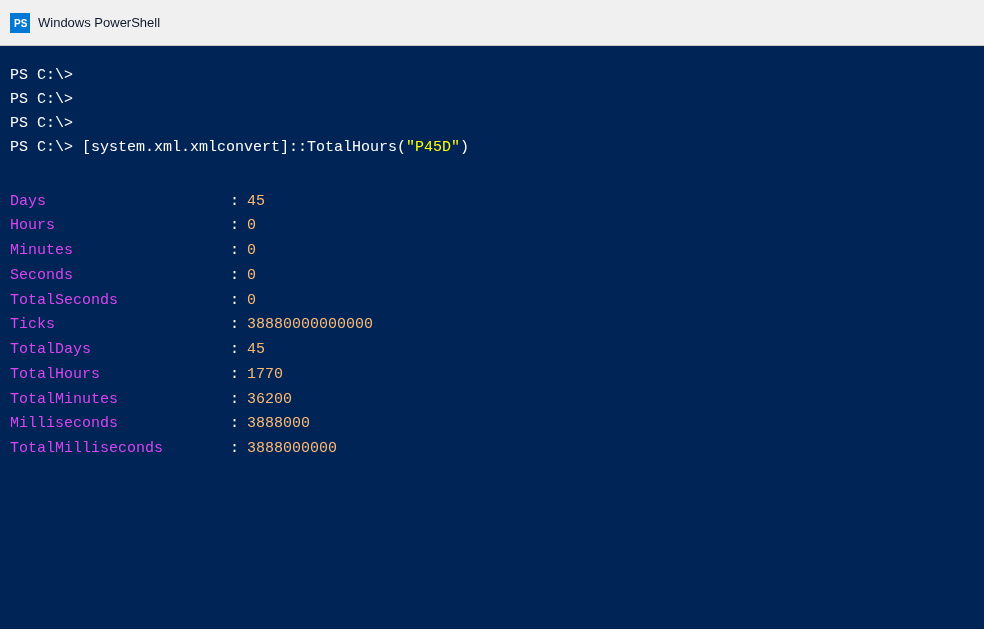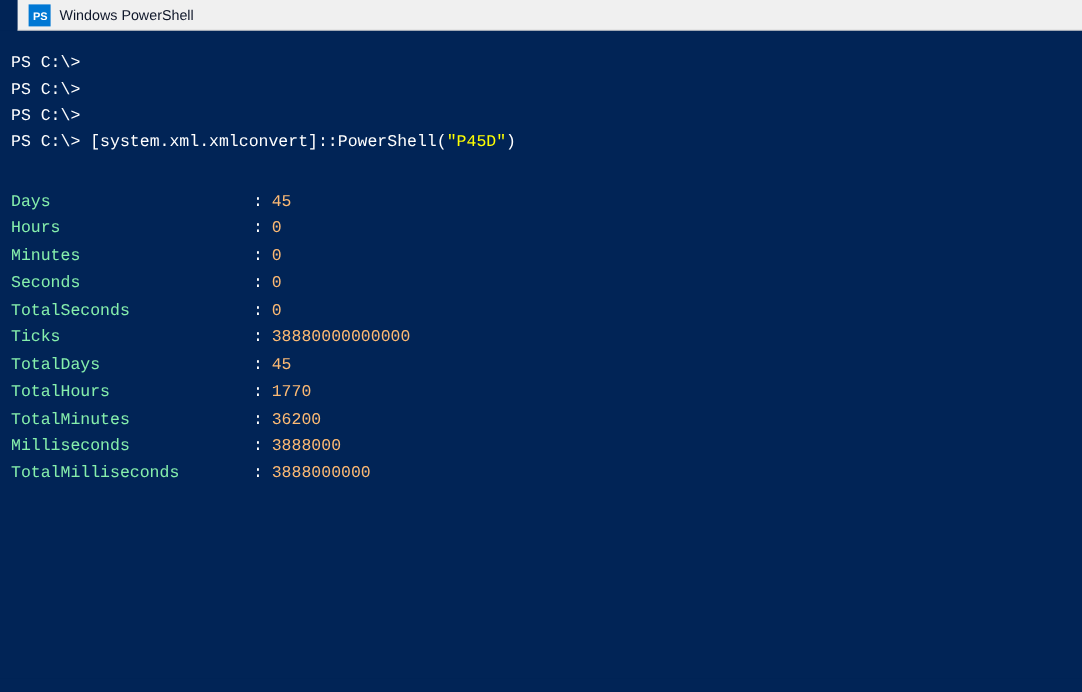--- a/index.html
+++ b/index.html
@@ -11,27 +11,26 @@
     body {
       width: 984px;
       height: 629px;
       font-family: 'Courier New', Courier, monospace;
       background: #012456;
       overflow: hidden;
     }
 
     .title-bar {
       background: #f0f0f0;
-      height: 28px;
+      height: 46px;
       display: flex;
       align-items: center;
       padding: 0 10px;
       gap: 8px;
       border-bottom: 1px solid #ccc;
-      margin-left: 16px;
     }
 
     .title-bar-icon {
       width: 20px;
       height: 20px;
       background: #0078d4;
       display: flex;
       align-items: center;
       justify-content: center;
       flex-shrink: 0;
@@ -82,21 +81,21 @@
       margin-top: 4px;
     }
 
     .output-row {
       display: flex;
       align-items: baseline;
       line-height: 1.65;
     }
 
     .output-key {
-      color: #86efac;
+      color: #d946ef;
       font-size: 15px;
       font-family: 'Courier New', Courier, monospace;
       min-width: 220px;
     }
 
     .output-colon {
       color: #ffffff;
       font-size: 15px;
       font-family: 'Courier New', Courier, monospace;
       margin-right: 8px;
@@ -120,21 +119,21 @@
   </div>
   <span class="title-bar-text">Windows PowerShell</span>
 </div>
 
 <div class="console-body">
 
   <div class="prompt-line">PS C:\&gt;</div>
   <div class="prompt-line">PS C:\&gt;</div>
   <div class="prompt-line">PS C:\&gt;</div>
 
-  <div class="command-line"><span>PS C:\&gt; </span><span>[system.xml.xmlconvert]::PowerShell(</span><span class="string-literal">"P45D"</span><span>)</span></div>
+  <div class="command-line"><span>PS C:\&gt; </span><span>[system.xml.xmlconvert]::TotalHours(</span><span class="string-literal">"P45D"</span><span>)</span></div>
 
   <div class="blank-line"></div>
 
   <div class="output-table">
 
   <div class="output-row">
         <span class="output-key">Days</span>
         <span class="output-colon">:</span>
         <span class="output-value">45</span>
       </div>

